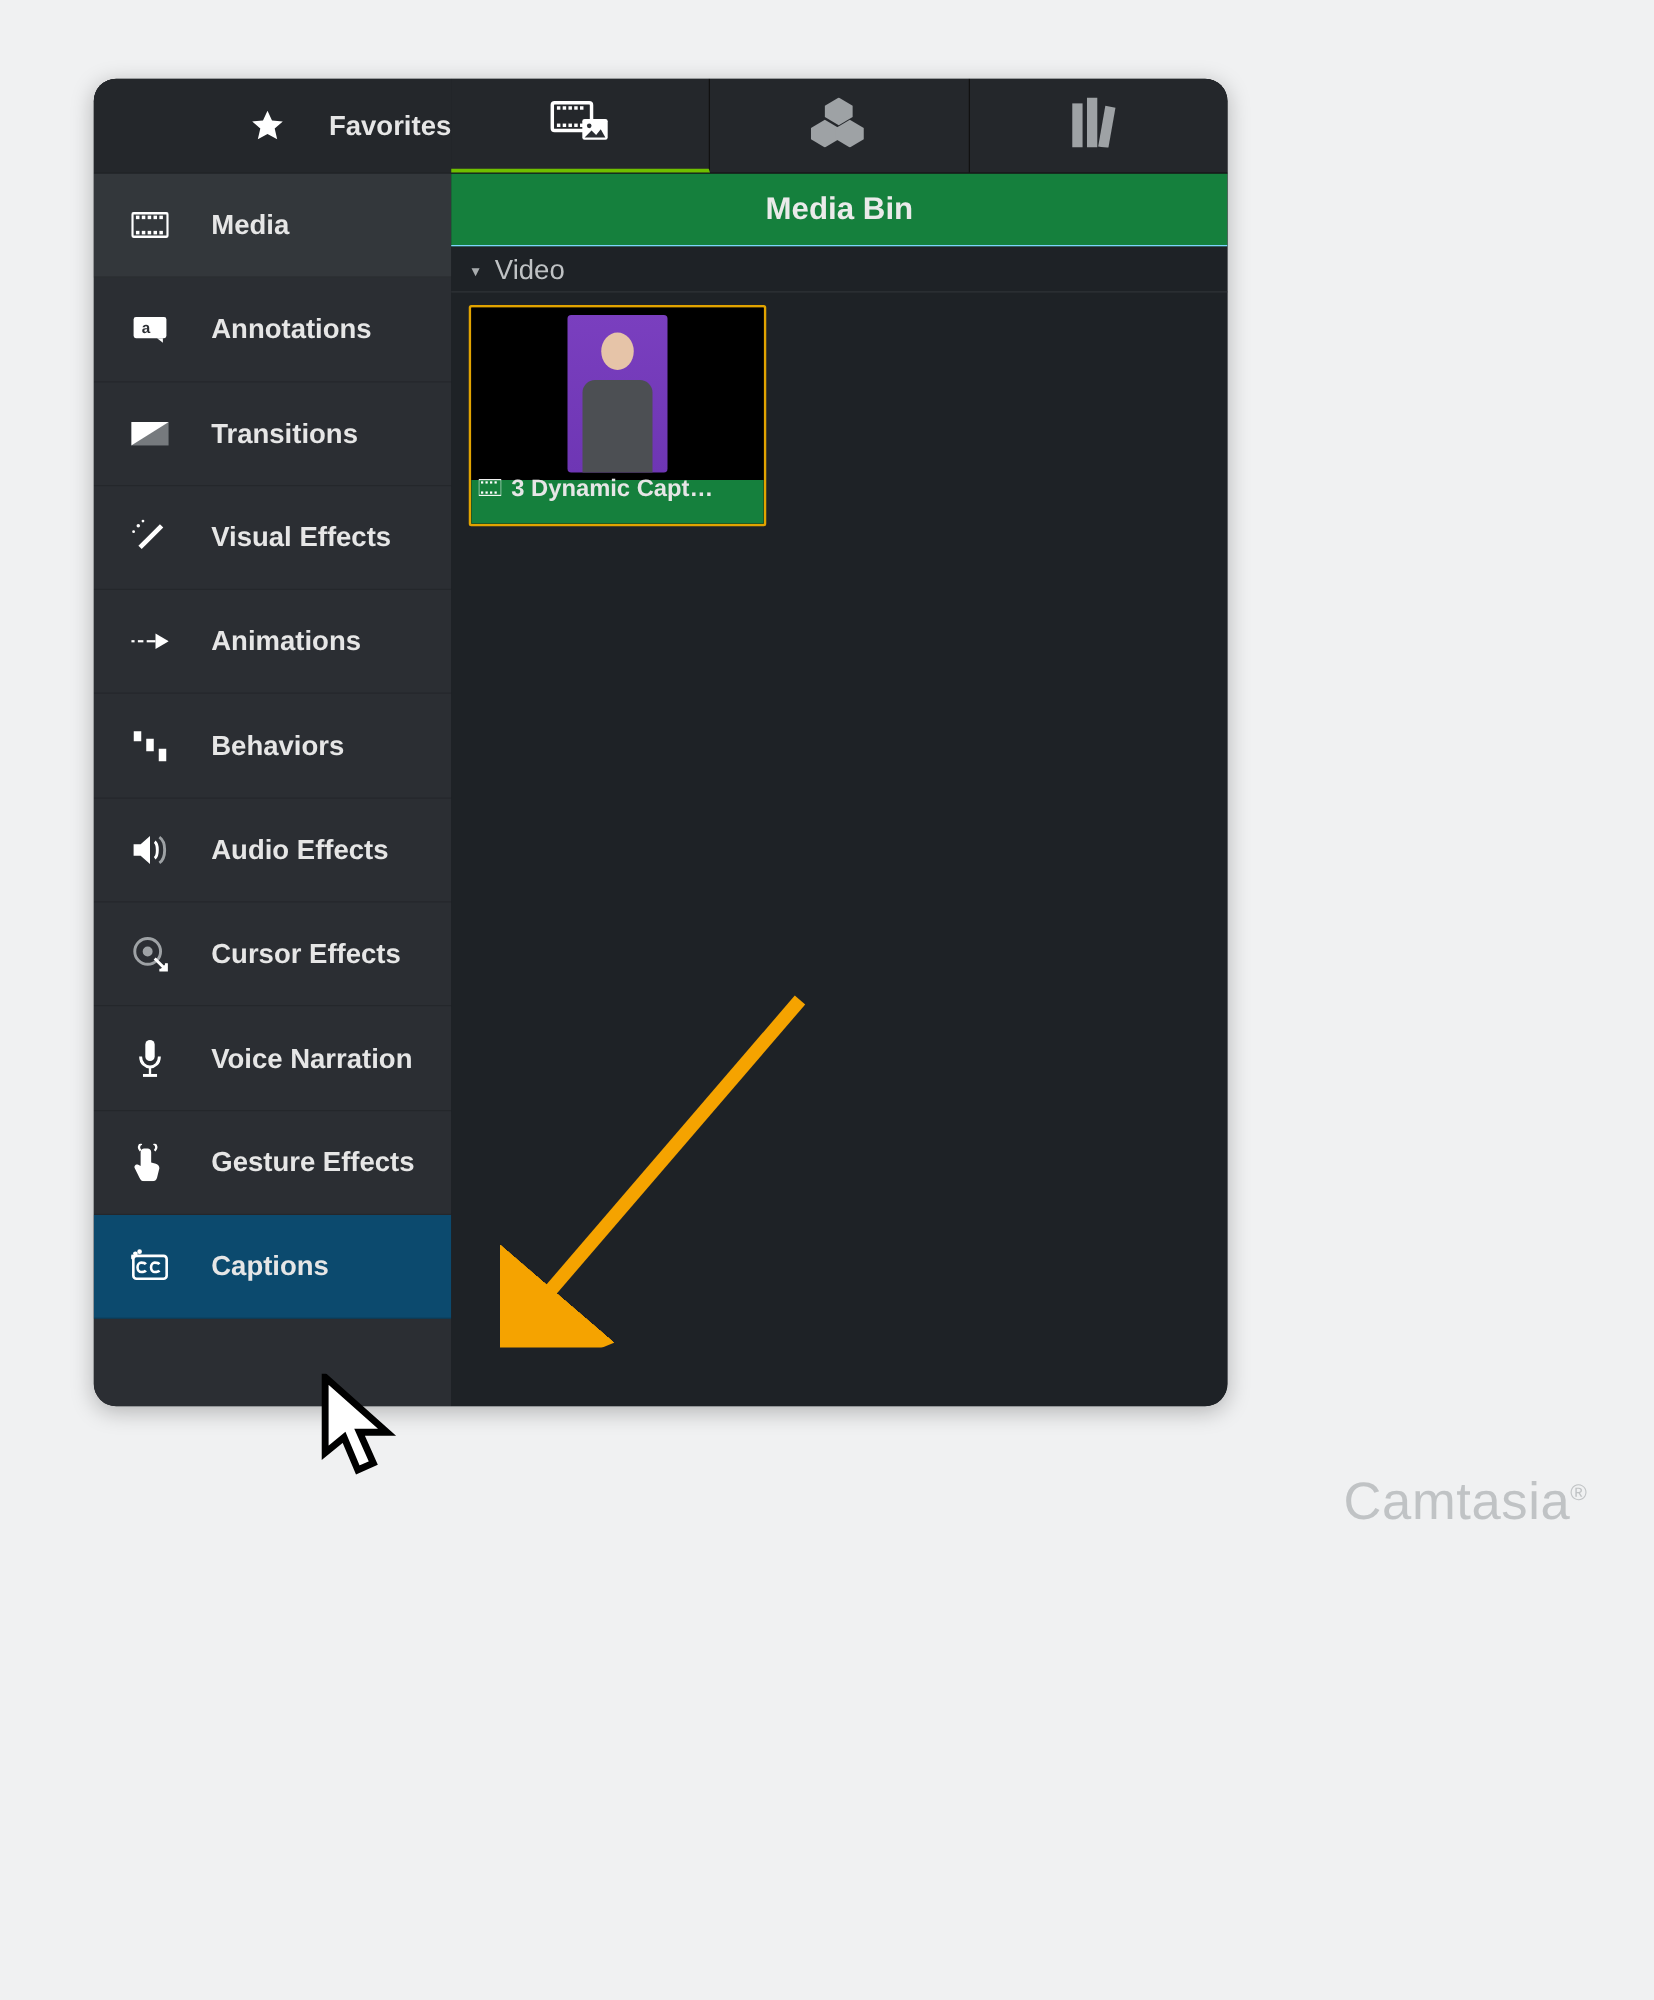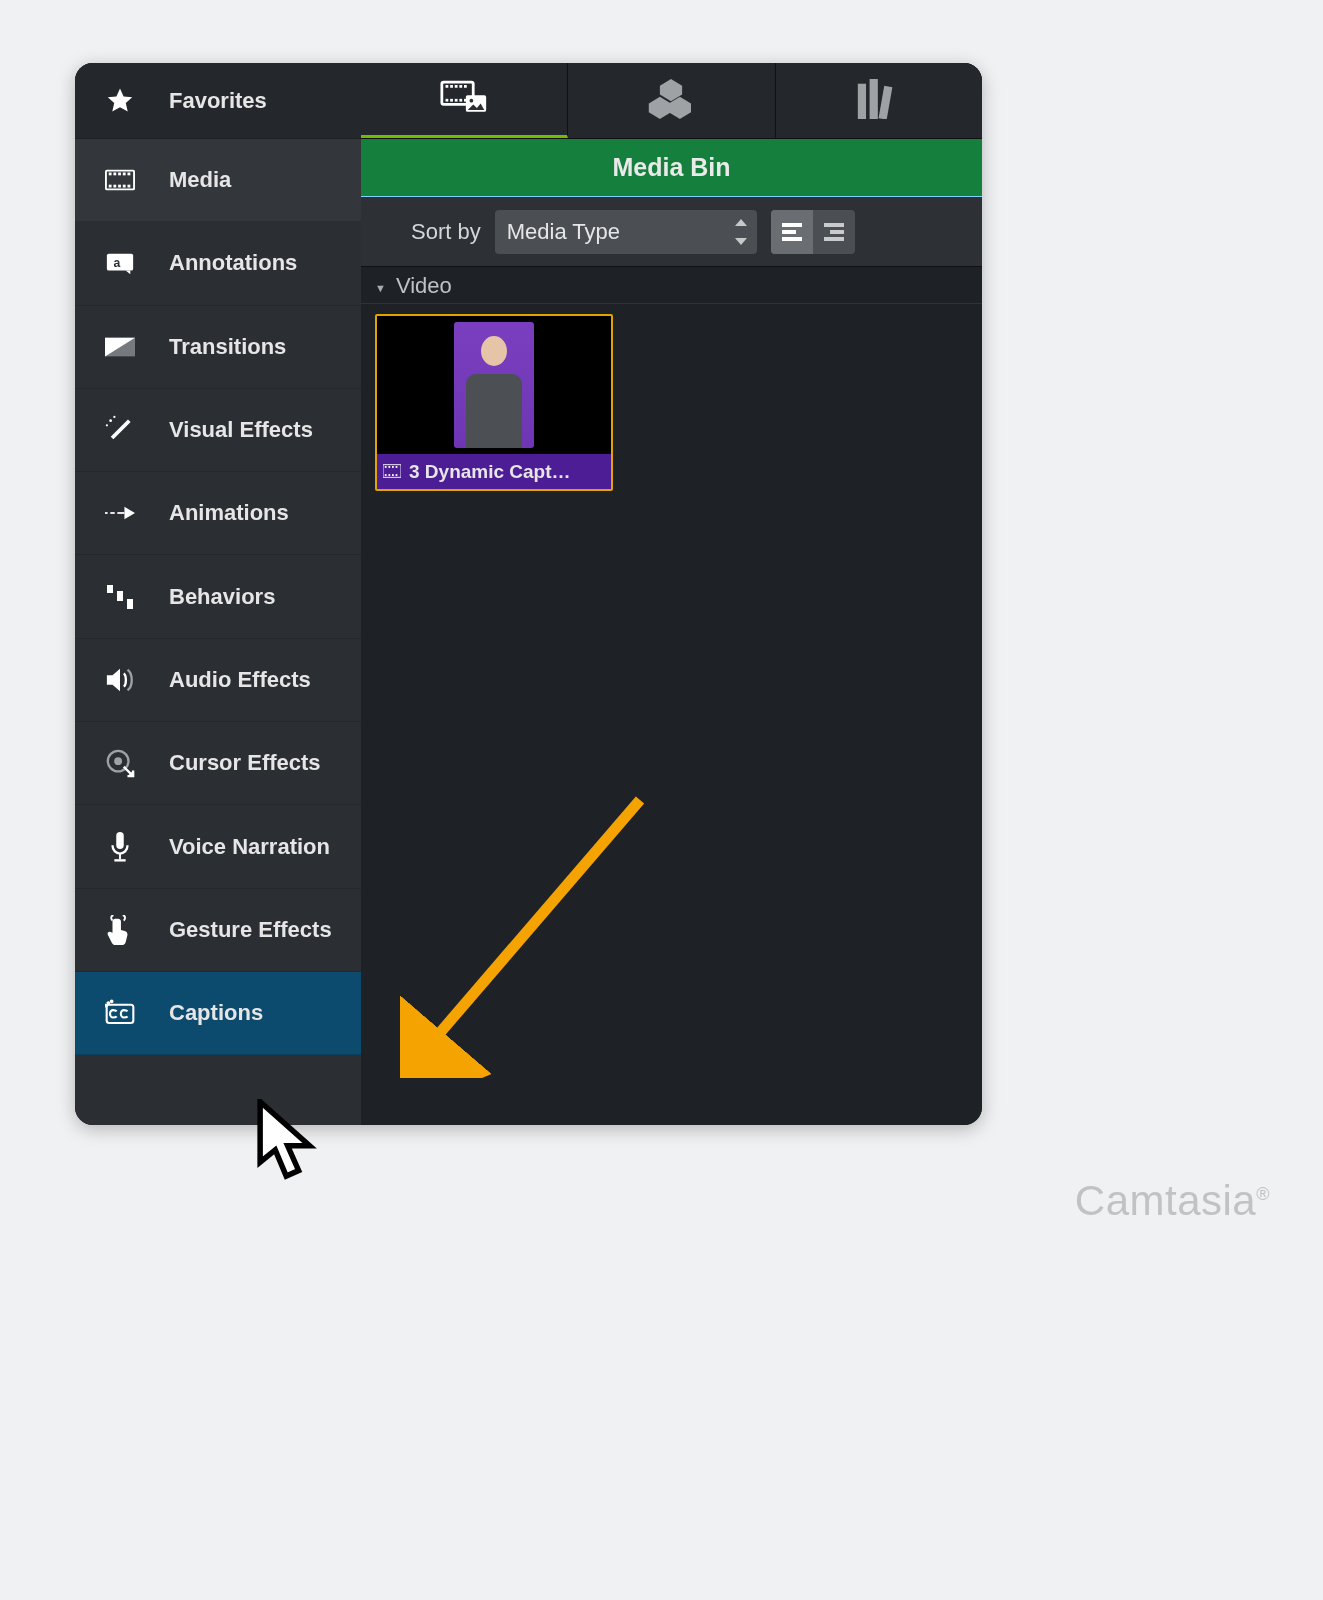--- a/index.html
+++ b/index.html
@@ -34,20 +34,21 @@
     height: 83.3px;
     display: flex;
     align-items: center;
     padding-left: 22px;
     cursor: pointer;
     border-bottom: 1px solid rgba(0,0,0,0.15);
   }
   .sidebar-item.favorites {
     background: #24272b;
     height: 76px;
+    justify-content: flex-end;
   }
   .sidebar-item.active {
     background: #33373b;
   }
   .sidebar-item.hover {
     background: #0c4a6e;
   }
   .sidebar-icon {
     width: 46px;
     display: flex;
@@ -222,23 +223,23 @@
     background:#e6c4a8;
     border-radius:50%;
   }
   .clip-thumb .person .body {
     width:56px;height:74px;
     background:#4c4f53;
     border-radius:10px 10px 0 0;
   }
   .clip-footer {
     height: 35px;
-    background: #4c1d95;
-    display: flex;
-    align-items: center;
+    background: #15803d;
+    display: flex;
+    align-items: flex-end;
     padding: 16px 6px;
     gap: 8px;
     color: #e6e6e6;
     font-size: 19px;
     font-weight: 600;
   }
   .clip-footer svg { width:18px; height:14px; flex-shrink:0; }
   .clip-footer .name {
     white-space: nowrap;
     overflow: hidden;
@@ -448,42 +449,20 @@
               <rect x="2" y="4" width="7" height="30"></rect>
               <rect x="12" y="0" width="7" height="34"></rect>
               <rect x="22" y="6" width="7" height="28" transform="rotate(10 25 20)"></rect>
             </svg>
         </span>
       </div>
     </div>
 
     <div class="panel-title">Media Bin</div>
 
-    <div class="sortbar">
-      <span class="sortbar-label">Sort by</span>
-      <div class="sort-select">
-        <span>Media Type</span>
-      </div>
-      <div class="view-toggle">
-        <div class="half active">
-          <svg viewBox="0 0 20 18" fill="#fff">
-              <rect x="0" y="0" width="20" height="4"></rect>
-              <rect x="0" y="7" width="14" height="4"></rect>
-              <rect x="0" y="14" width="20" height="4"></rect>
-            </svg>
-        </div>
-        <div class="half">
-          <svg viewBox="0 0 20 18" fill="#c8cacb">
-              <rect x="0" y="0" width="20" height="4"></rect>
-              <rect x="6" y="7" width="14" height="4"></rect>
-              <rect x="0" y="14" width="20" height="4"></rect>
-            </svg>
-        </div>
-      </div>
-    </div>
 
     <div class="section-header">
       <span class="tri">▼</span>
       <span>Video</span>
     </div>
 
     <div class="bin-content">
       <div class="clip">
         <div class="clip-thumb">
           <div class="person">

